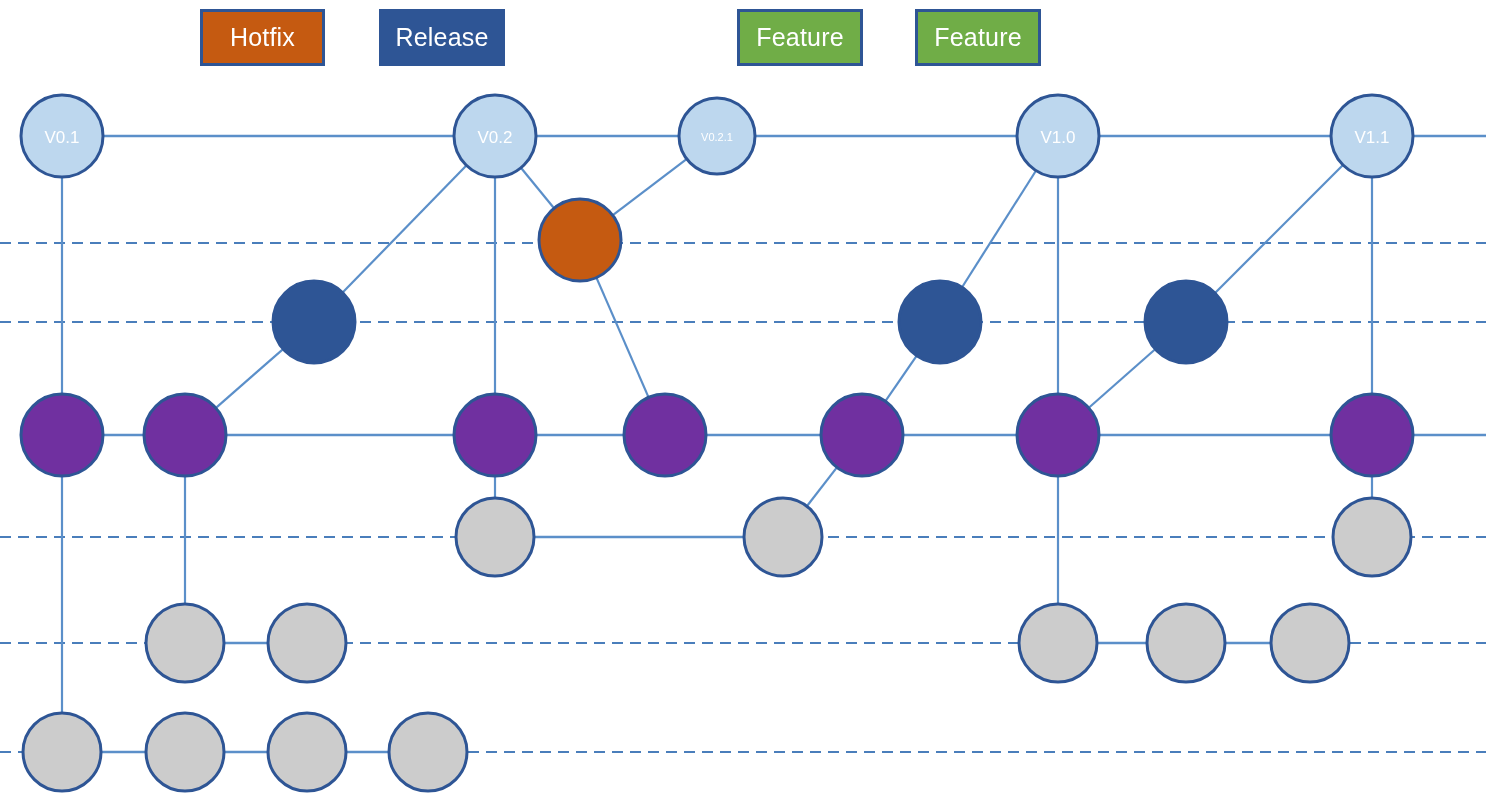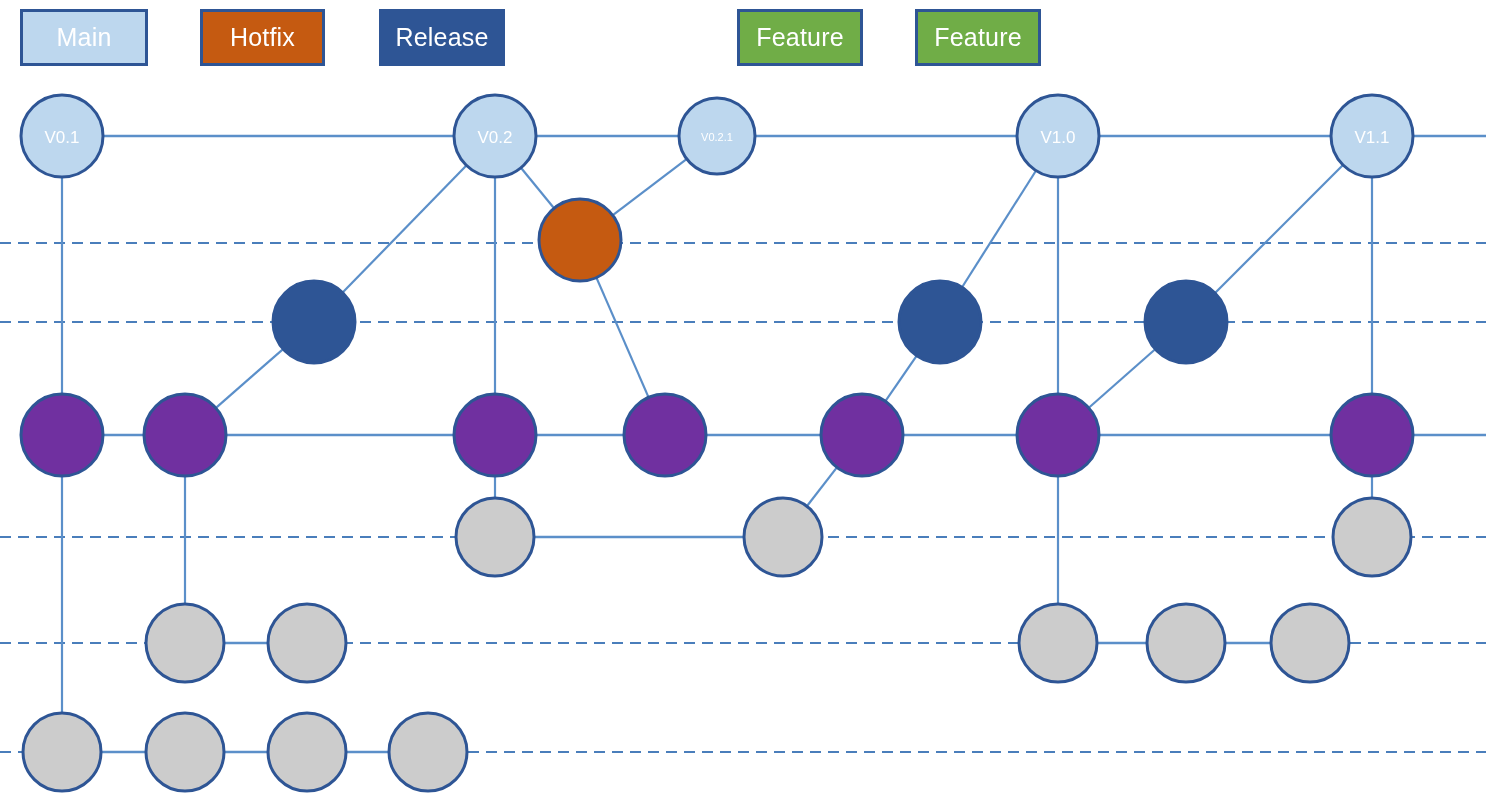--- a/index.html
+++ b/index.html
@@ -75,23 +75,20 @@
     dominant-baseline: central;
     user-select: none;
   }
 </style>
 </head>
 <body>
 
 <div id="canvas">
 
   <div id="legend">
-      <div class="legend-box" style="left: 20px; top: 9px; width: 128px; height: 57px; background: rgb(189, 215, 238); color: rgb(255, 255, 255); border-color: rgb(46, 85, 149);">
-        <span>Main</span>
-      </div>
       <div class="legend-box" style="left: 379px; top: 9px; width: 126px; height: 57px; background: rgb(46, 85, 149); color: rgb(255, 255, 255); border-color: rgb(46, 85, 149);">
         <span>Release</span>
       </div>
       <div class="legend-box" style="left: 200px; top: 9px; width: 125px; height: 57px; background: rgb(197, 90, 17); color: rgb(255, 255, 255); border-color: rgb(46, 85, 149);">
         <span>Hotfix</span>
       </div>
       <div class="legend-box" style="left: 737px; top: 9px; width: 126px; height: 57px; background: rgb(112, 173, 71); color: rgb(255, 255, 255); border-color: rgb(46, 85, 149);">
         <span>Feature</span>
       </div>
       <div class="legend-box" style="left: 915px; top: 9px; width: 126px; height: 57px; background: rgb(112, 173, 71); color: rgb(255, 255, 255); border-color: rgb(46, 85, 149);">

